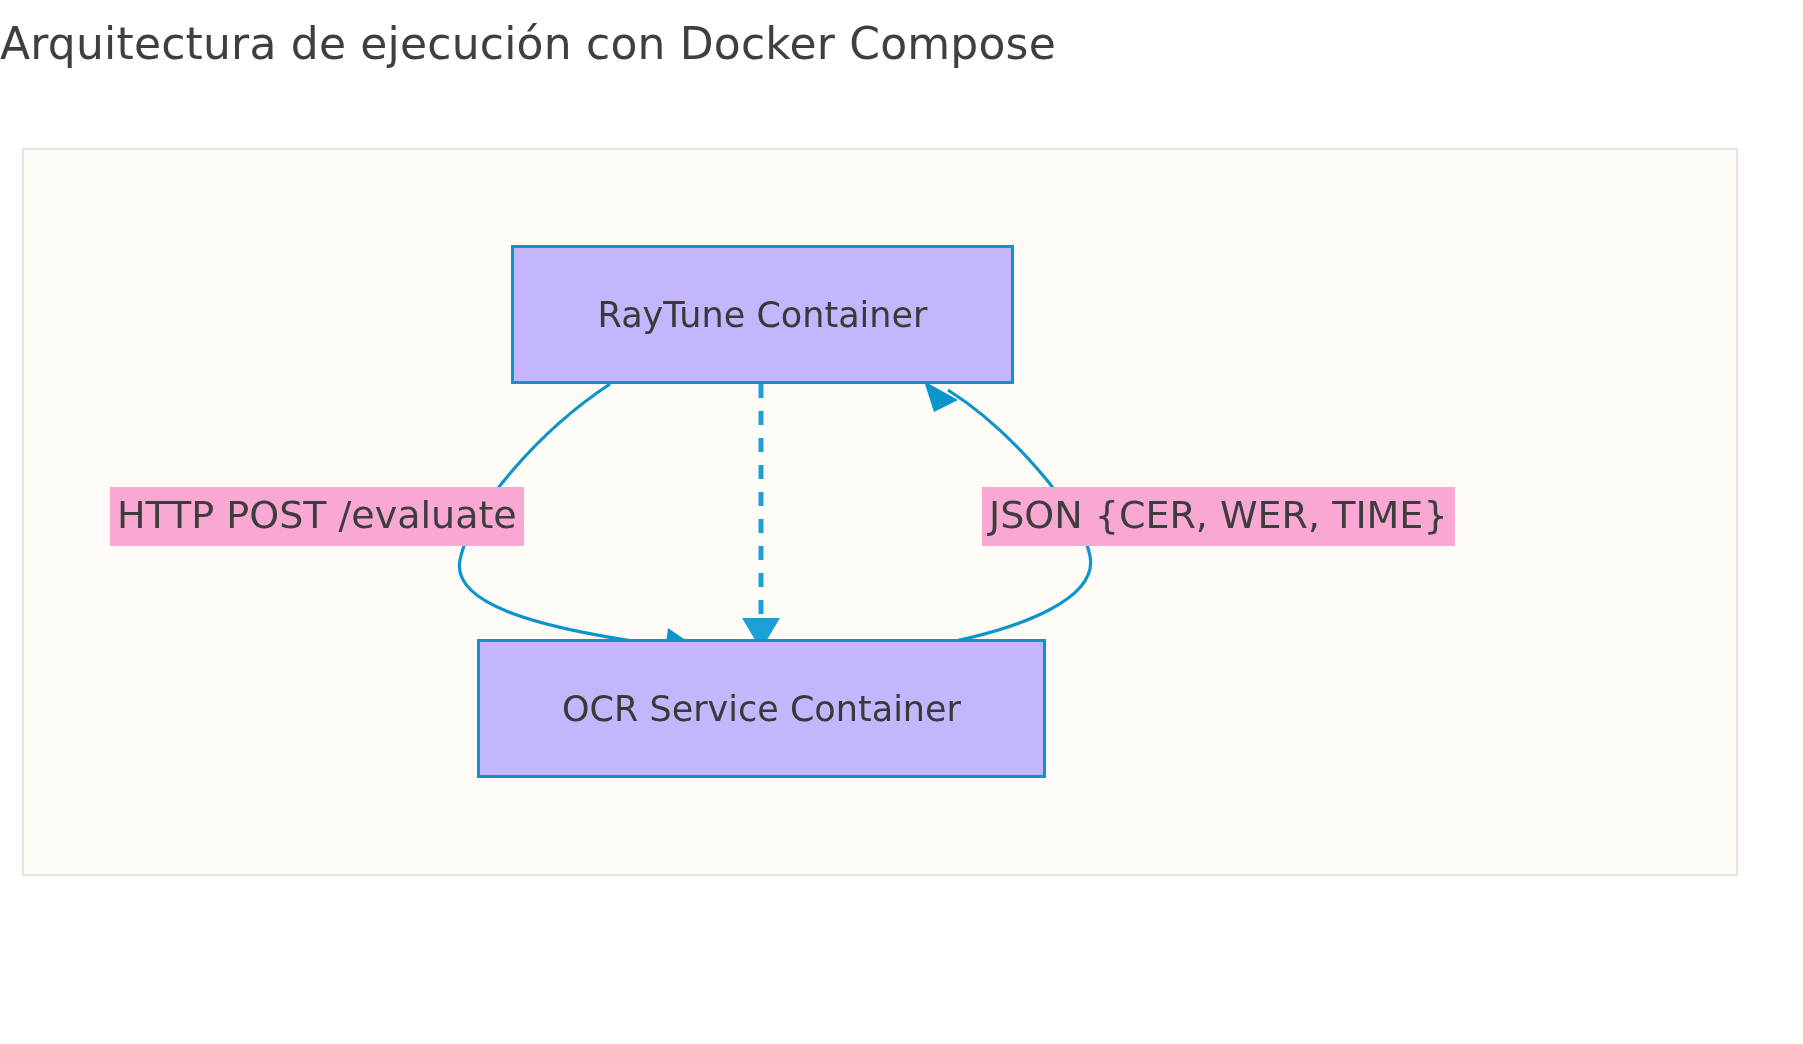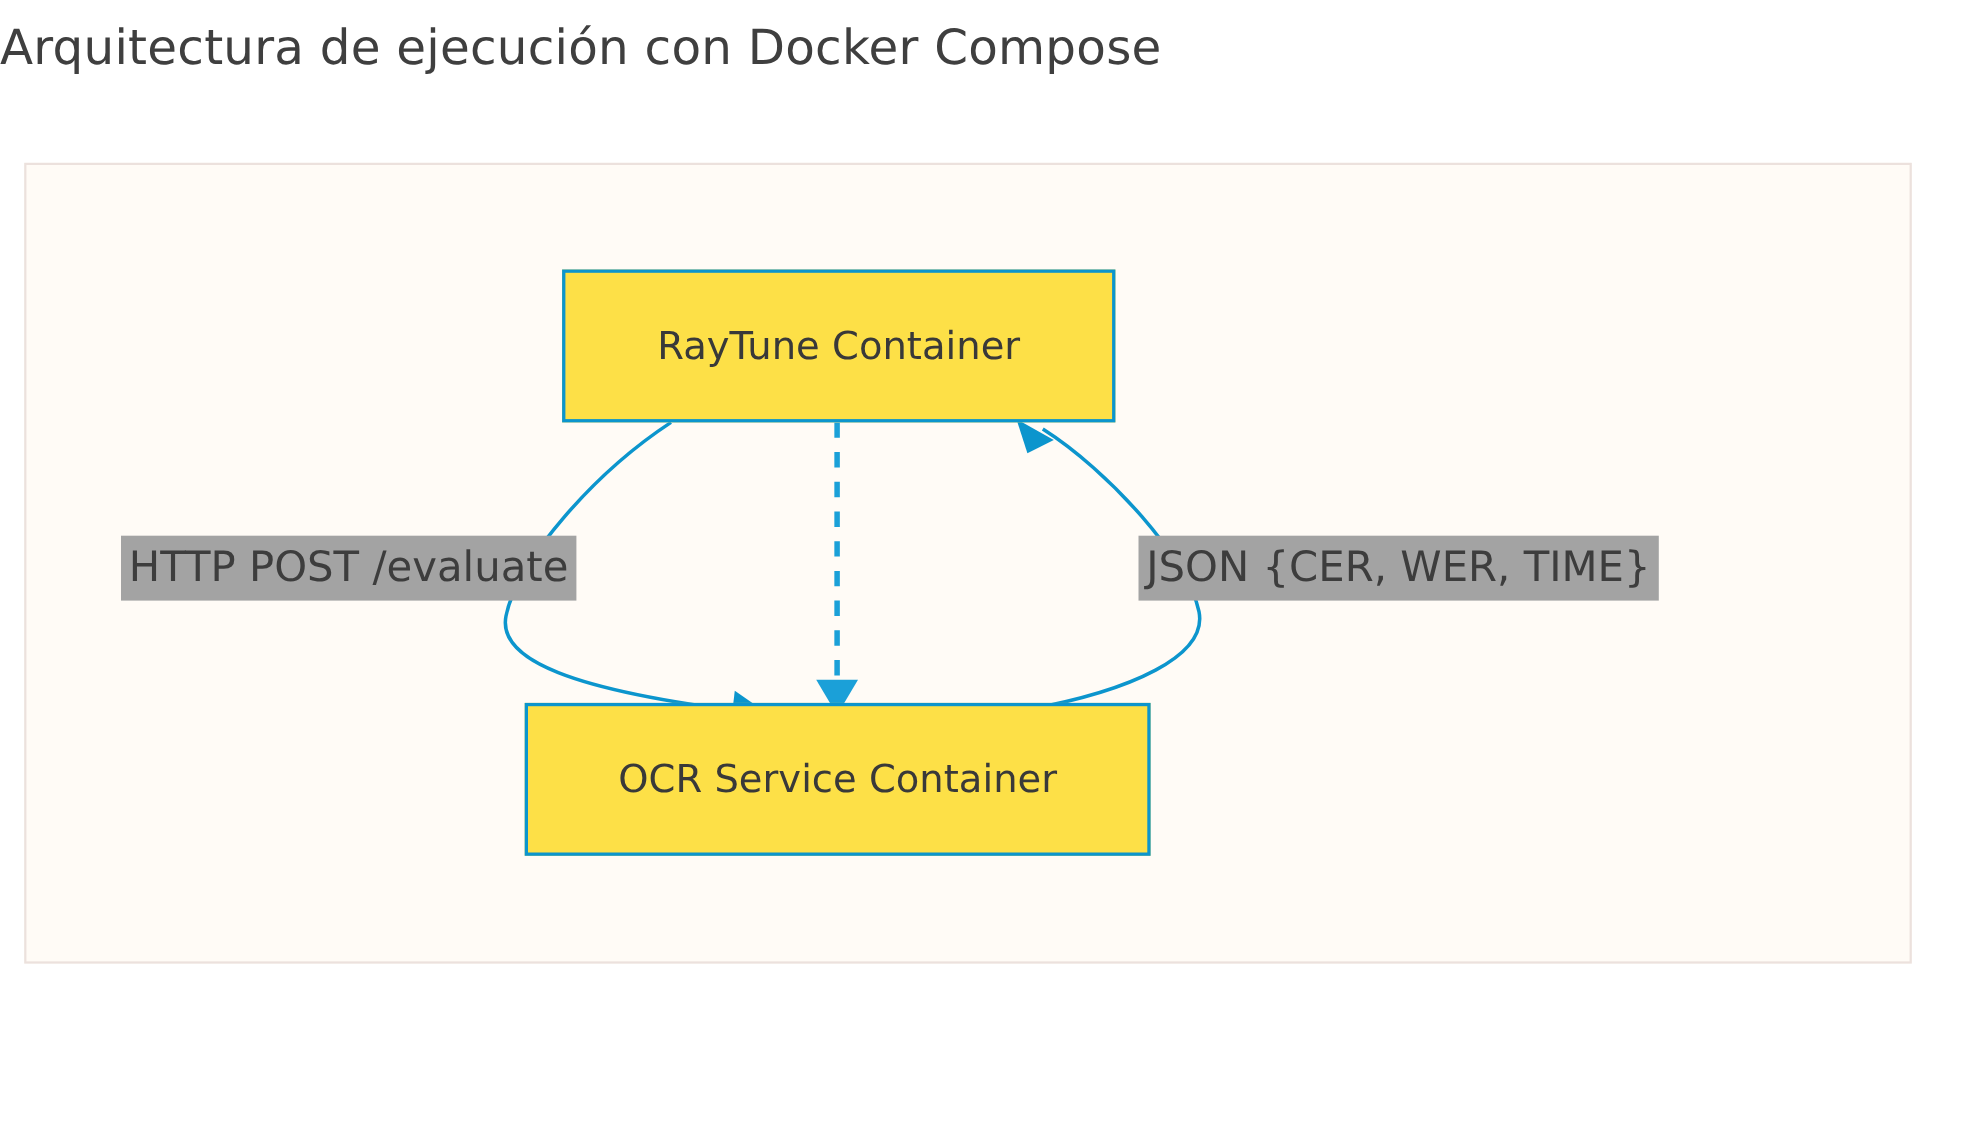--- a/index.html
+++ b/index.html
@@ -53,21 +53,21 @@
     width: 1716px;
     text-align: center;
     font-size: 34px;
     color: #0b0b0b;
     white-space: nowrap;
   }
 
   
   .node-box {
     position: absolute;
-    background: #fde047;
+    background: #c4b5fd;
     border: 3px solid #0c95cd;
     box-sizing: border-box;
     display: flex;
     align-items: center;
     justify-content: center;
     color: #393939;
     font-size: 35px;
     white-space: nowrap;
   }
   #node-raytune {
@@ -79,31 +79,31 @@
   #node-ocr {
     left: 477px;
     top: 639px;
     width: 569px;
     height: 139px;
   }
 
   
   .edge-label {
     position: absolute;
-    background: #a3a3a3;
+    background: #f9a8d4;
     color: #3d3d3d;
     font-size: 38px;
     line-height: 1.0;
     padding: 9px 7px 12px 7px;
     white-space: nowrap;
     box-sizing: border-box;
   }
   #edge-label-request  { left: 110px;  top: 487px; }
   #edge-label-health   { left: 562px;  top: 487px; }
-  #edge-label-response { left: 1035px; top: 487px; }
+  #edge-label-response { left: 982px; top: 487px; }
 
   
   #edge-layer {
     position: absolute;
     left: 0;
     top: 0;
     width: 1803px;
     height: 1044px;
     pointer-events: none;
   }

